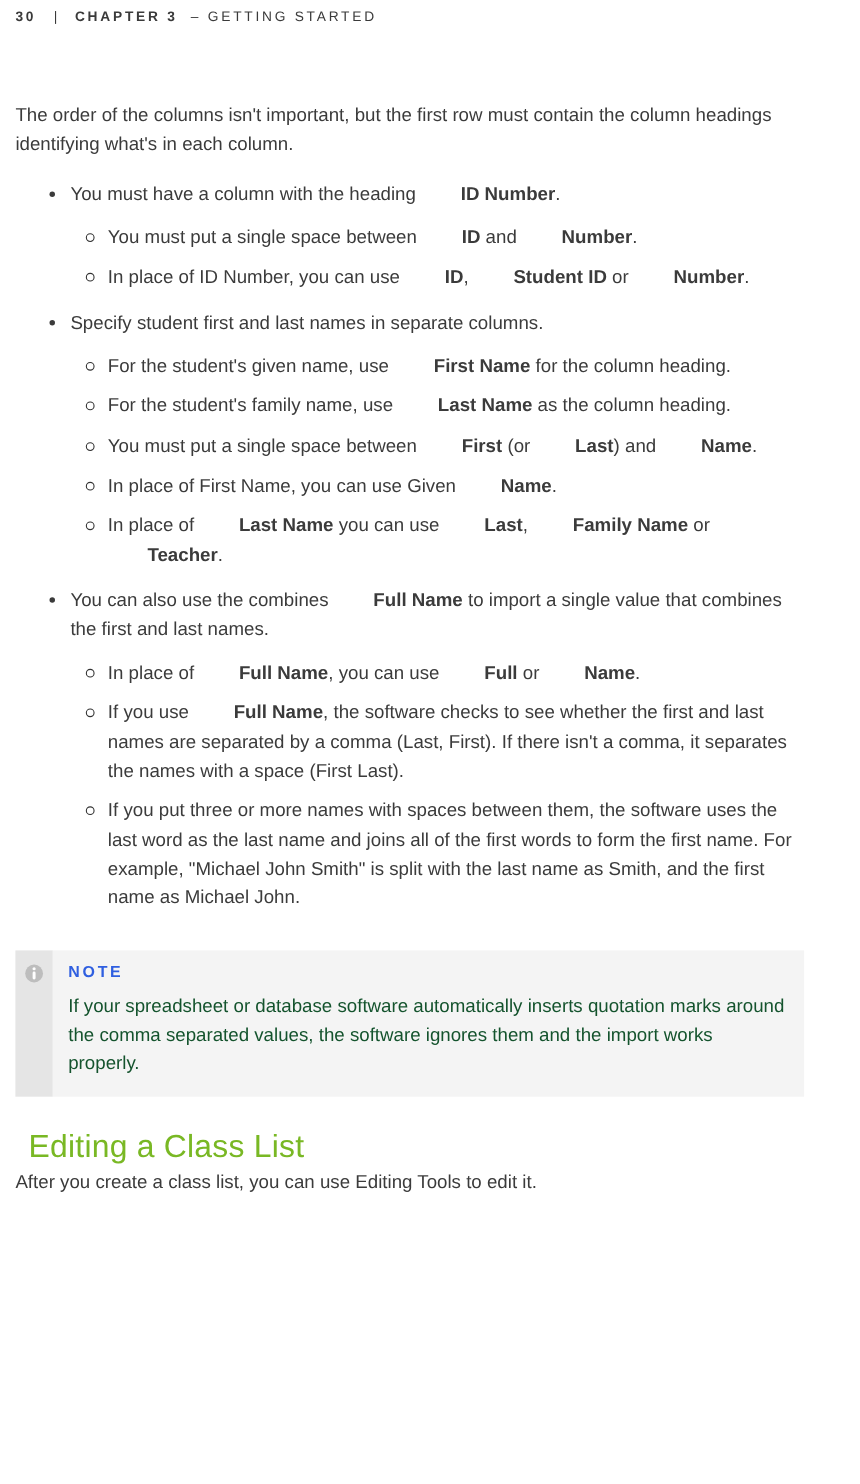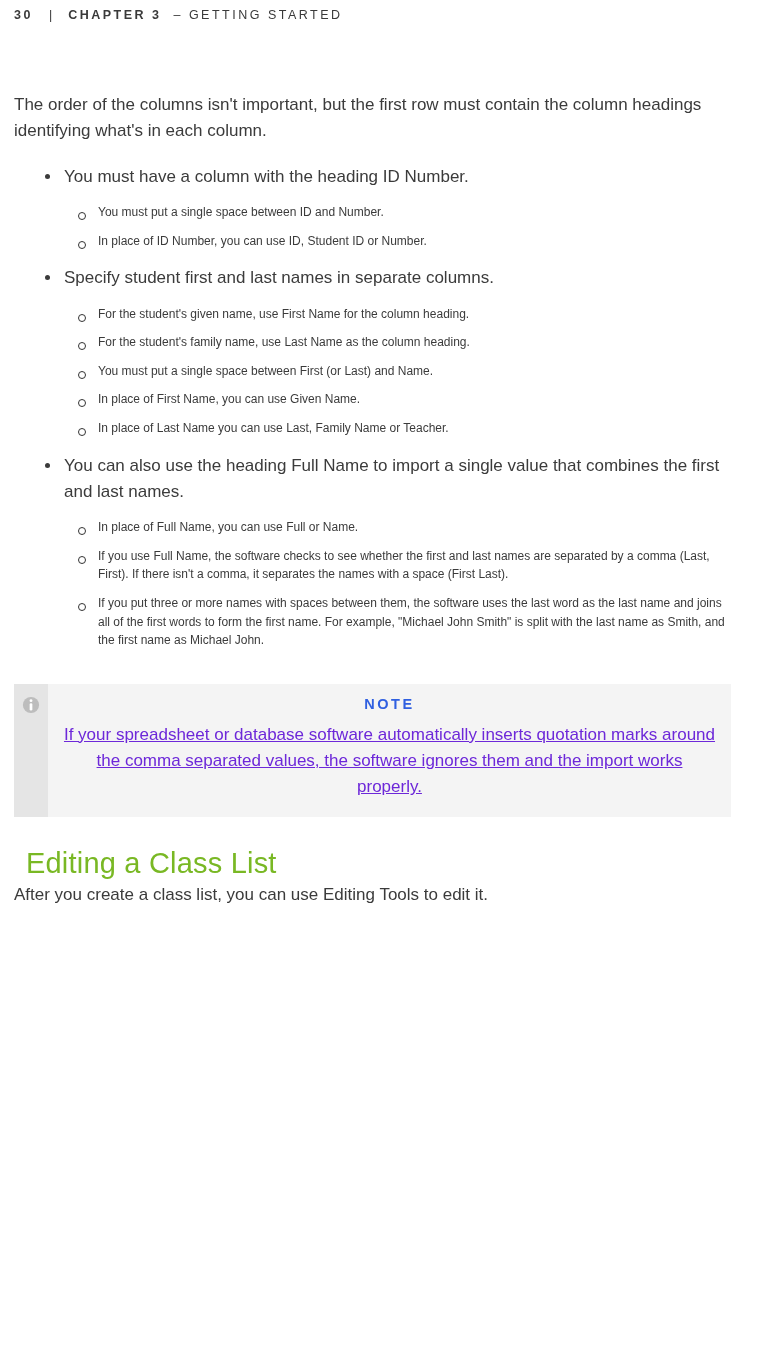--- a/index.html
+++ b/index.html
@@ -56,66 +56,64 @@
     line-height: 1.55;
     padding: 5px 0 5px 2px;
   }
   ul.level2 {
     list-style: none;
     margin: 8px 0 0 0;
     padding-left: 32px;
   }
   ul.level2 > li {
     position: relative;
-    font-size: 12px;
+    font-size: 17px;
     line-height: 1.55;
     padding: 5px 0 5px 2px;
   }
   ul.level2 > li::before {
     content: "";
     position: absolute;
     left: -18px;
     top: 14px;
     width: 6px;
     height: 6px;
     border: 1.2px solid #333;
     border-radius: 50%;
     background: transparent;
   }
-  .b { font-weight: 400; }
+  .b { font-weight: 700; margin-left: 36px; }
   .note-block {
     display: flex;
     margin: 14px 0 28px 0;
   }
   .note-icon-col {
     width: 34px;
     background: #e5e5e5;
     display: flex;
     align-items: flex-start;
     justify-content: center;
     padding-top: 12px;
   }
   .note-body {
     flex: 1;
     background: #f4f4f4;
     padding: 12px 14px 16px 14px;
-    text-align: center;
   }
   .note-label {
     color: #2f5fe0;
     font-weight: 700;
     font-size: 14.5px;
     letter-spacing: 2.5px;
     margin-bottom: 10px;
   }
   .note-text {
     font-size: 17px;
     line-height: 1.55;
-    color: #6d28d9;
-    text-decoration: underline;
+    color: #14532d;
   }
   .info-icon {
     width: 18px;
     height: 18px;
   }
   h2.section-title {
     color: #79b824;
     font-weight: 400;
     font-size: 29px;
     margin: 30px 0 2px 12px;
@@ -171,21 +169,21 @@
         <li>
           <span>In place of First Name, you can use Given </span><span class="b">Name</span><span>.</span>
         </li>
         <li>
           <span>In place of </span><span class="b">Last Name</span><span> you can use </span><span class="b">Last</span><span>, </span><span class="b">Family Name</span><span> or </span><span class="b">Teacher</span><span>.</span>
         </li>
       </ul>
     </li>
 
     <li>
-      <span>You can also use the heading </span><span class="b">Full Name</span><span> to import a single value that combines the first and last names.</span>
+      <span>You can also use the combines </span><span class="b">Full Name</span><span> to import a single value that combines the first and last names.</span>
       <ul class="level2">
         <li>
           <span>In place of </span><span class="b">Full Name</span><span>, you can use </span><span class="b">Full</span><span> or </span><span class="b">Name</span><span>.</span>
         </li>
         <li>
           <span>If you use </span><span class="b">Full Name</span><span>, the software checks to see whether the first and last names are separated by a comma (Last, First). If there isn't a comma, it separates the names with a space (First Last).</span>
         </li>
         <li>
           <span>If you put three or more names with spaces between them, the software uses the last word as the last name and joins all of the first words to form the first name. For example, "Michael John Smith" is split with the last name as Smith, and the first name as Michael John.</span>
         </li>

